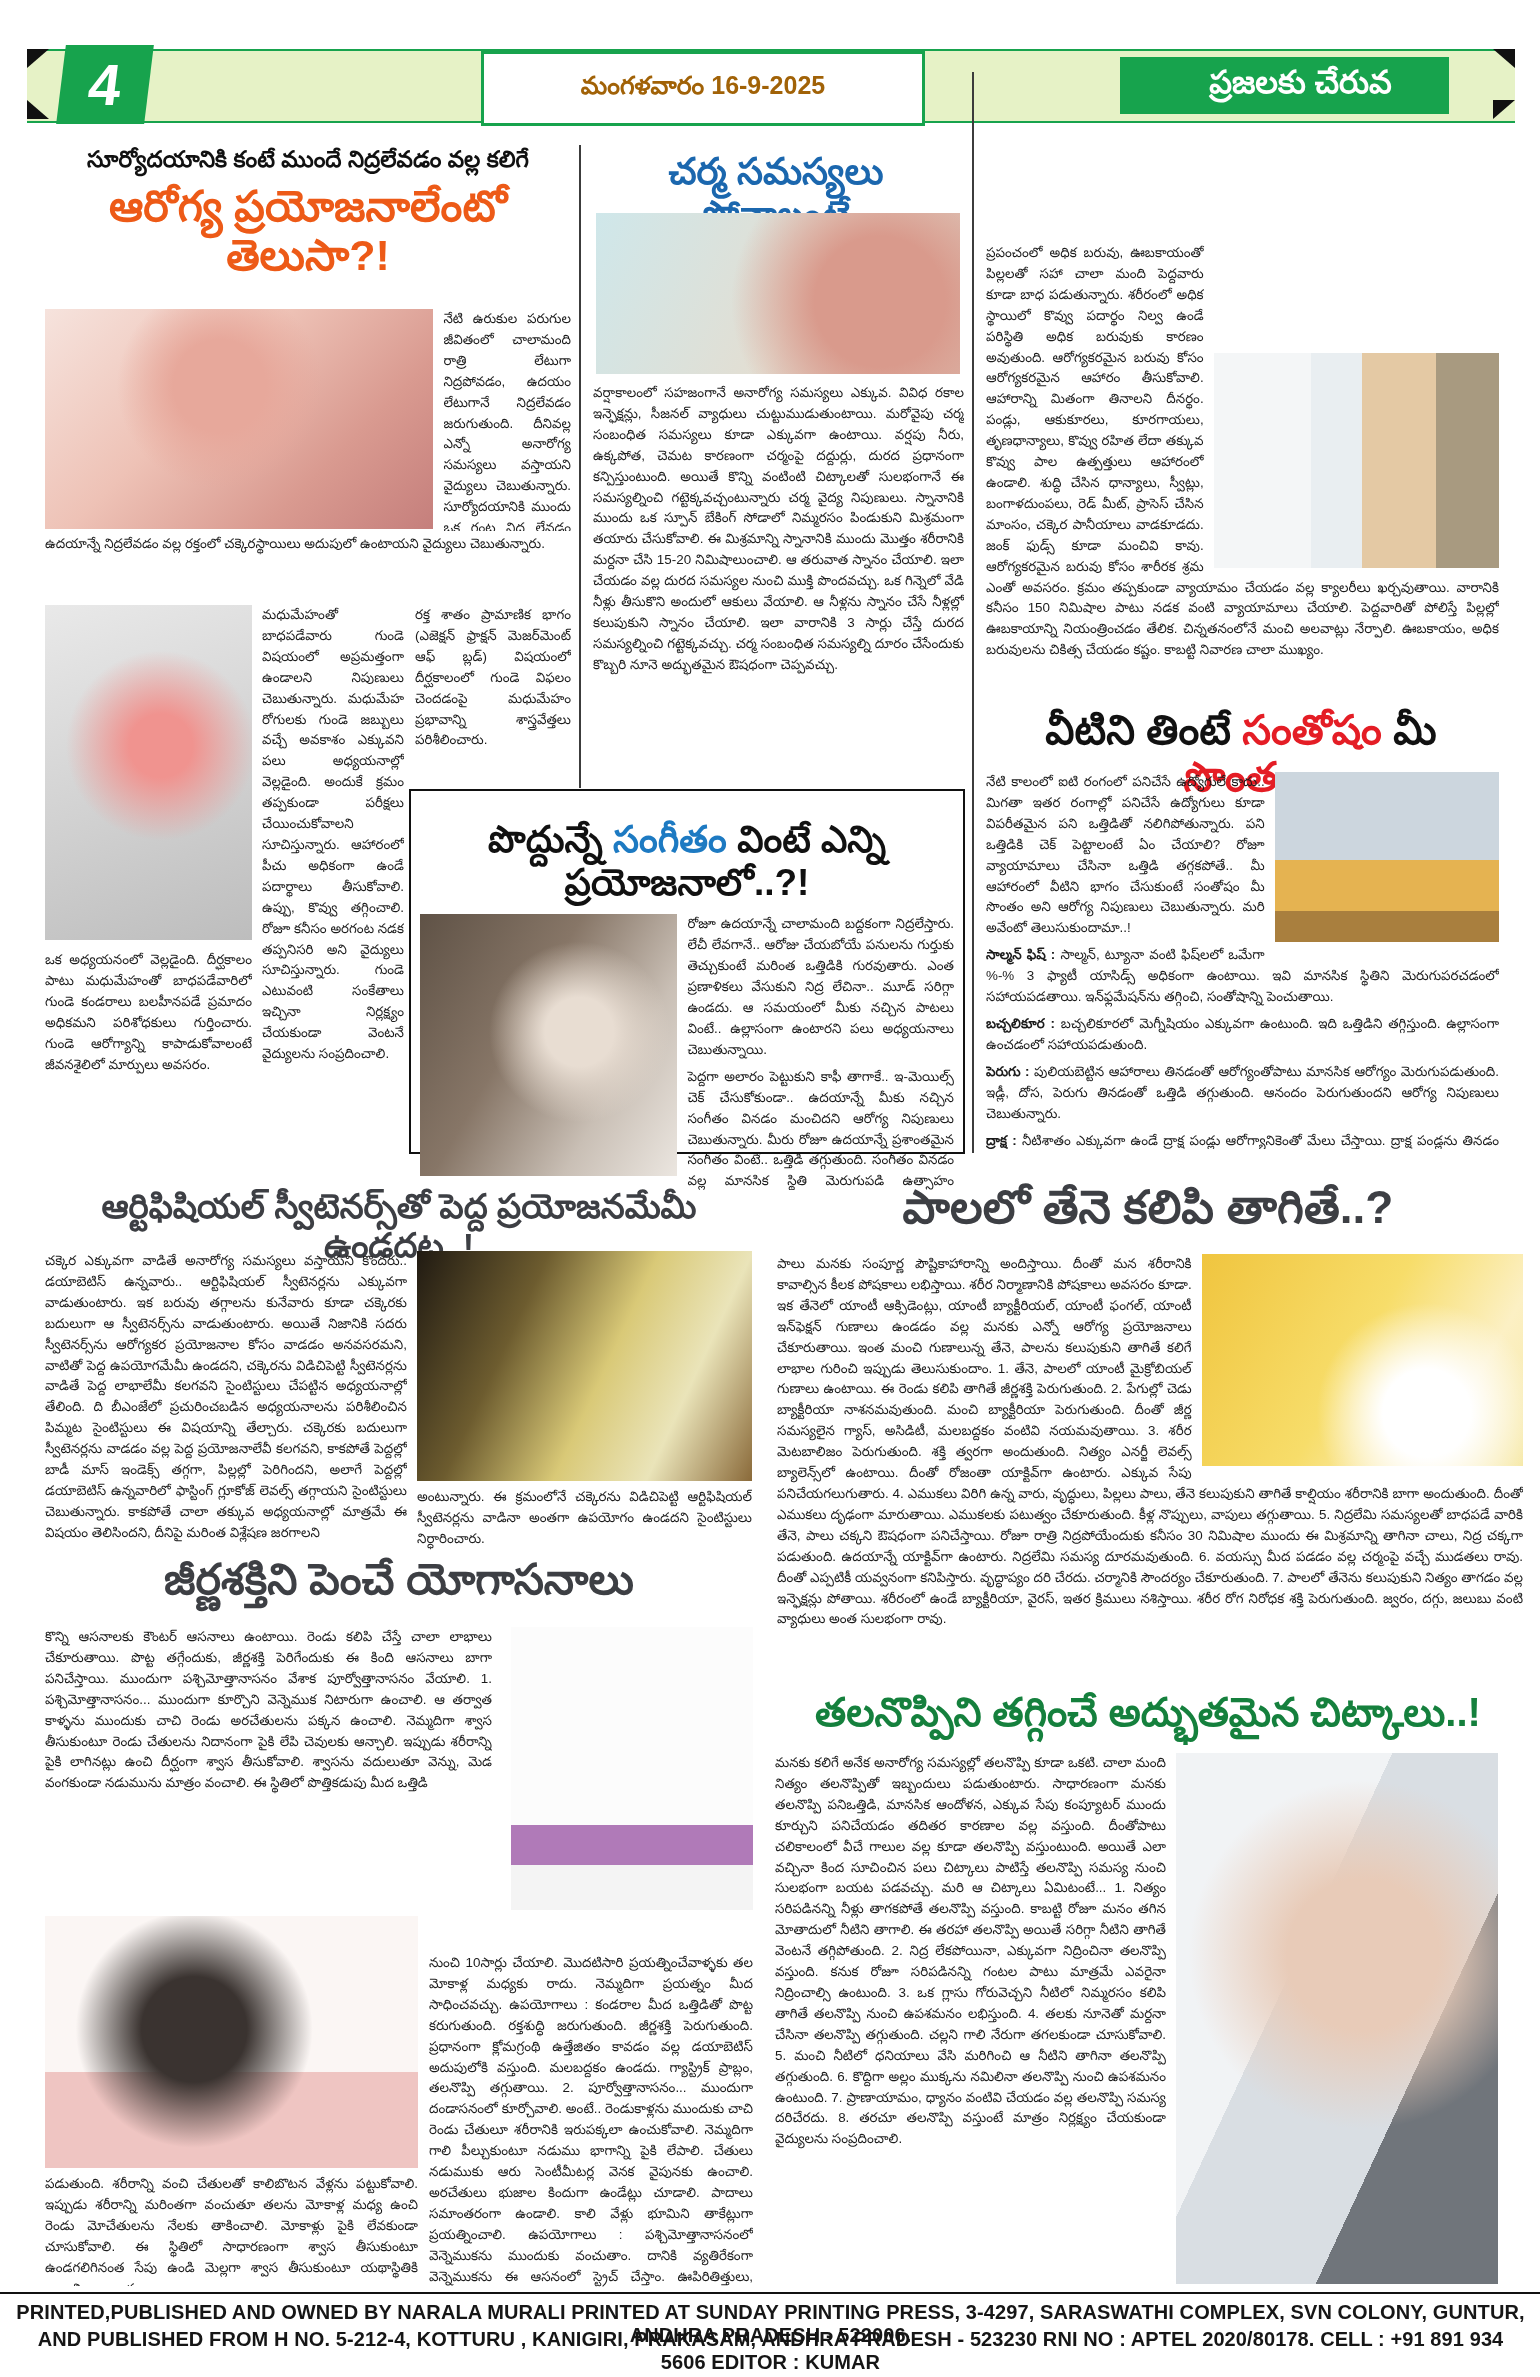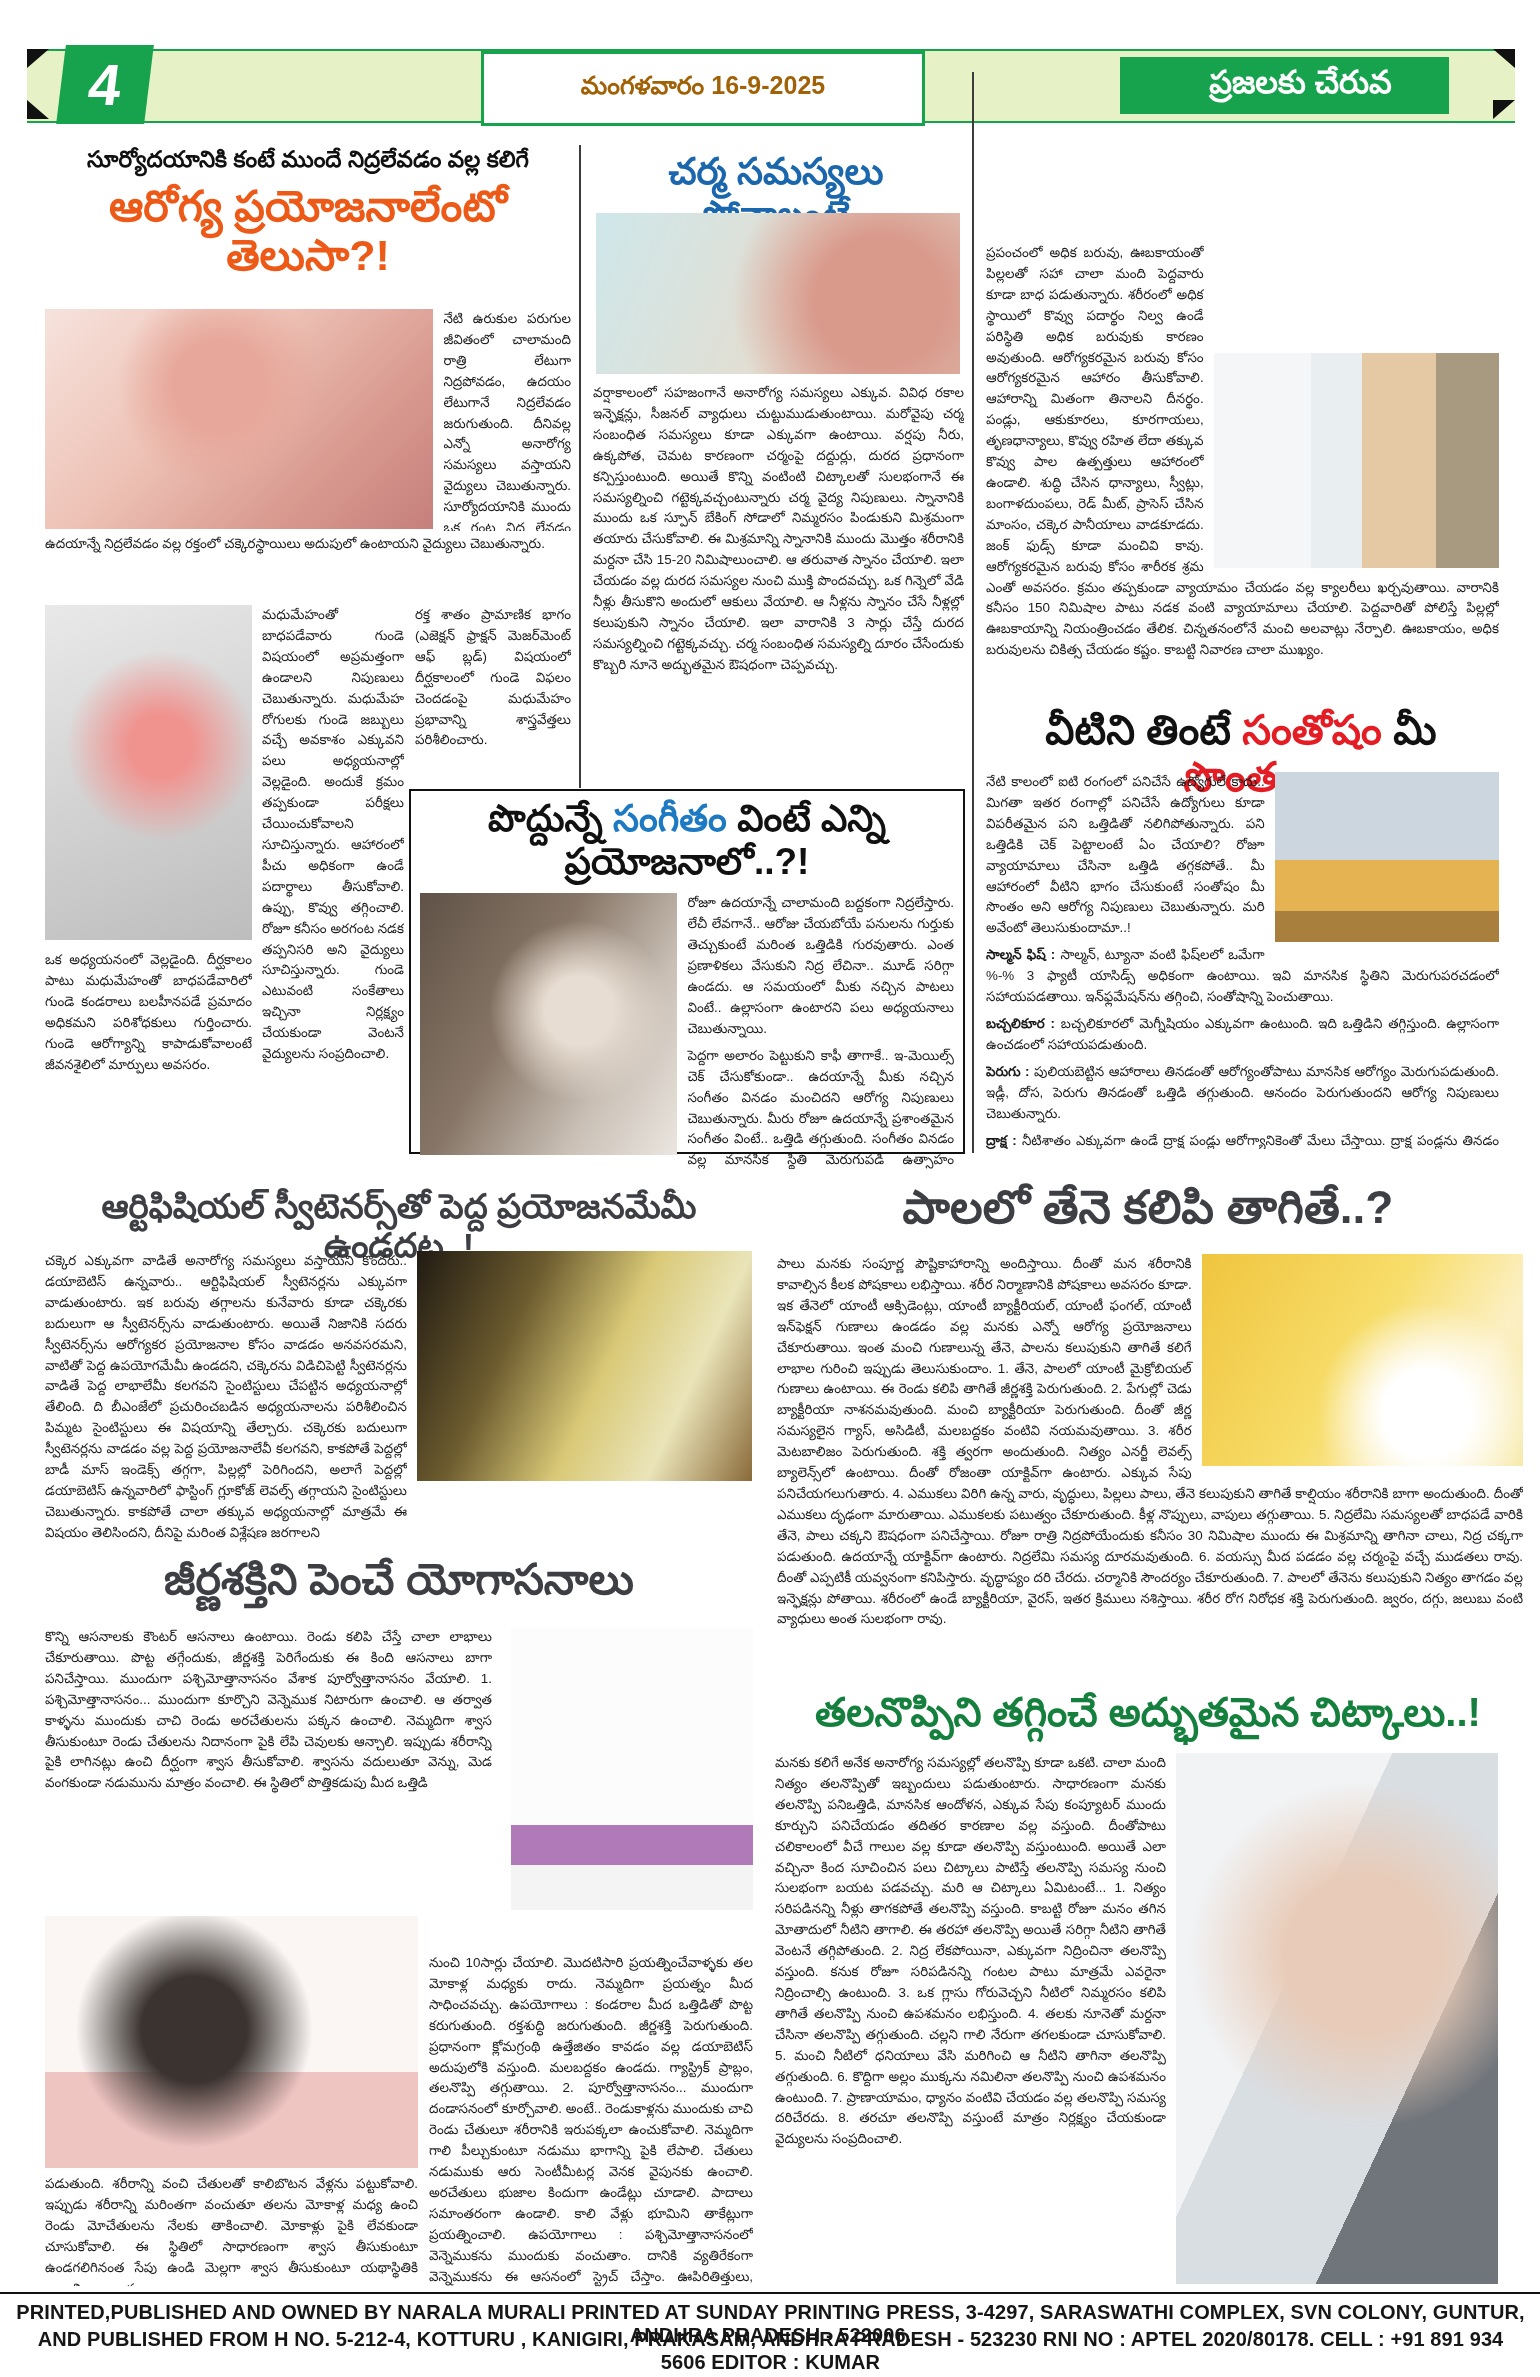--- a/index.html
+++ b/index.html
@@ -83,21 +83,21 @@
     <p class="p">ఒక అధ్యయనంలో వెల్లడైంది. దీర్ఘకాలం పాటు మధుమేహంతో బాధపడేవారిలో గుండె కండరాలు బలహీనపడే ప్రమాదం అధికమని పరిశోధకులు గుర్తించారు. గుండె ఆరోగ్యాన్ని కాపాడుకోవాలంటే జీవనశైలిలో మార్పులు అవసరం.</p>
   </div>
 
   <div class="abs hd" style="left:589px;top:151px;width:374px;font-size:37px;color:#1b67ae;">చర్మ సమస్యలు పోవాలంటే</div>
   <div class="abs photo ph-rash" style="left:596px;top:213px;width:364px;height:161px;"></div>
   <div class="abs txt" style="left:593px;top:383px;width:371px;height:394px;">
     <p class="p">వర్షాకాలంలో సహజంగానే అనారోగ్య సమస్యలు ఎక్కువ. వివిధ రకాల ఇన్ఫెక్షన్లు, సీజనల్ వ్యాధులు చుట్టుముడుతుంటాయి. మరోవైపు చర్మ సంబంధిత సమస్యలు కూడా ఎక్కువగా ఉంటాయి. వర్షపు నీరు, ఉక్కపోత, చెమట కారణంగా చర్మంపై దద్దుర్లు, దురద ప్రధానంగా కన్పిస్తుంటుంది. అయితే కొన్ని వంటింటి చిట్కాలతో సులభంగానే ఈ సమస్యల్నించి గట్టెక్కవచ్చంటున్నారు చర్మ వైద్య నిపుణులు. స్నానానికి ముందు ఒక స్పూన్ బేకింగ్ సోడాలో నిమ్మరసం పిండుకుని మిశ్రమంగా తయారు చేసుకోవాలి. ఈ మిశ్రమాన్ని స్నానానికి ముందు మొత్తం శరీరానికి మర్దనా చేసి 15-20 నిమిషాలుంచాలి. ఆ తరువాత స్నానం చేయాలి. ఇలా చేయడం వల్ల దురద సమస్యల నుంచి ముక్తి పొందవచ్చు. ఒక గిన్నెలో వేడి నీళ్లు తీసుకొని అందులో ఆకులు వేయాలి. ఆ నీళ్లను స్నానం చేసే నీళ్లల్లో కలుపుకుని స్నానం చేయాలి. ఇలా వారానికి 3 సార్లు చేస్తే దురద సమస్యల్నించి గట్టెక్కవచ్చు. చర్మ సంబంధిత సమస్యల్ని దూరం చేసేందుకు కొబ్బరి నూనె అద్భుతమైన ఔషధంగా చెప్పవచ్చు.</p>
   </div>
 
   <div class="abs box" style="left:409px;top:789px;width:552px;height:361px;">
-    <div class="hd" style="margin-top:7px;font-size:37px;">
+    <div class="hd" style="margin-top:28px;font-size:37px;">
       <span style="color:#111;">పొద్దున్నే </span><span style="color:#1d7ac2;">సంగీతం</span><span style="color:#111;"> వింటే ఎన్ని ప్రయోజనాలో..?!</span>
     </div>
     <div class="txt" style="margin:10.4px 9px 0 9px;height:276px;">
       <div class="photo ph-music floatL" style="width:257px;height:262px;"></div>
       <p class="p">రోజూ ఉదయాన్నే చాలామంది బద్దకంగా నిద్రలేస్తారు. లేచీ లేవగానే.. ఆరోజు చేయబోయే పనులను గుర్తుకు తెచ్చుకుంటే మరింత ఒత్తిడికి గురవుతారు. ఎంత ప్రణాళికలు వేసుకుని నిద్ర లేచినా.. మూడ్ సరిగ్గా ఉండదు. ఆ సమయంలో మీకు నచ్చిన పాటలు వింటే.. ఉల్లాసంగా ఉంటారని పలు అధ్యయనాలు చెబుతున్నాయి.</p>
       <p class="p">పెద్దగా అలారం పెట్టుకుని కాఫీ తాగాకే.. ఇ-మెయిల్స్ చెక్ చేసుకోకుండా.. ఉదయాన్నే మీకు నచ్చిన సంగీతం వినడం మంచిదని ఆరోగ్య నిపుణులు చెబుతున్నారు. మీరు రోజూ ఉదయాన్నే ప్రశాంతమైన సంగీతం వింటే.. ఒత్తిడి తగ్గుతుంది. సంగీతం వినడం వల్ల మానసిక స్థితి మెరుగుపడి ఉత్సాహం పెరుగుతుంది. పొద్దున్నే సంగీతం వింటే.. ఒత్తిడి తగ్గి, రోజంతా హుషారుగా పనిచేయగలుగుతారని నిపుణులు చెబుతున్నారు.</p>
     </div>
   </div>
 
   <div class="abs txt" style="left:986px;top:243px;width:513px;height:456px;">
@@ -116,20 +116,23 @@
     <p class="p"><span class="lbl">పెరుగు :</span><span> పులియబెట్టిన ఆహారాలు తినడంతో ఆరోగ్యంతోపాటు మానసిక ఆరోగ్యం మెరుగుపడుతుంది. ఇడ్లీ, దోస, పెరుగు తినడంతో ఒత్తిడి తగ్గుతుంది. ఆనందం పెరుగుతుందని ఆరోగ్య నిపుణులు చెబుతున్నారు.</span></p>
     <p class="p"><span class="lbl">ద్రాక్ష :</span><span> నీటిశాతం ఎక్కువగా ఉండే ద్రాక్ష పండ్లు ఆరోగ్యానికెంతో మేలు చేస్తాయి. ద్రాక్ష పండ్లను తినడం వల్ల మీరు ఒత్తిడికి గురికాకుండా ఉంటారు.</span></p>
 
   </div>
 
   <div class="abs hd" style="left:45px;top:1187px;width:708px;font-size:34px;color:#3d3f44;">ఆర్టిఫిషియల్ స్వీటెనర్స్‌తో పెద్ద ప్రయోజనమేమీ ఉండదట..!</div>
   <div class="abs txt" style="left:45px;top:1251px;width:362px;height:297px;">
     <p class="p">చక్కెర ఎక్కువగా వాడితే అనారోగ్య సమస్యలు వస్తాయని కొందరు.. డయాబెటిస్ ఉన్నవారు.. ఆర్టిఫిషియల్ స్వీటెనర్లను ఎక్కువగా వాడుతుంటారు. ఇక బరువు తగ్గాలను కునేవారు కూడా చక్కెరకు బదులుగా ఆ స్వీటెనర్స్‌ను వాడుతుంటారు. అయితే నిజానికి సదరు స్వీటెనర్స్‌ను ఆరోగ్యకర ప్రయోజనాల కోసం వాడడం అనవసరమని, వాటితో పెద్ద ఉపయోగమేమీ ఉండదని, చక్కెరను విడిచిపెట్టి స్వీటెనర్లను వాడితే పెద్ద లాభాలేమీ కలగవని సైంటిస్టులు చేపట్టిన అధ్యయనాల్లో తేలింది. ది బీఎంజేలో ప్రచురించబడిన అధ్యయనాలను పరిశీలించిన పిమ్మట సైంటిస్టులు ఈ విషయాన్ని తేల్చారు. చక్కెరకు బదులుగా స్వీటెనర్లను వాడడం వల్ల పెద్ద ప్రయోజనాలేవీ కలగవని, కాకపోతే పెద్దల్లో బాడీ మాస్ ఇండెక్స్ తగ్గగా, పిల్లల్లో పెరిగిందని, అలాగే పెద్దల్లో డయాబెటిస్ ఉన్నవారిలో ఫాస్టింగ్ గ్లూకోజ్ లెవల్స్ తగ్గాయని సైంటిస్టులు చెబుతున్నారు. కాకపోతే చాలా తక్కువ అధ్యయనాల్లో మాత్రమే ఈ విషయం తెలిసిందని, దీనిపై మరింత విశ్లేషణ జరగాలని</p>
   </div>
   <div class="abs photo ph-sweets" style="left:417px;top:1251px;width:335px;height:230px;"></div>
+  <div class="abs txt" style="left:417px;top:1487px;width:335px;height:63px;">
+    <p class="p">అంటున్నారు. ఈ క్రమంలోనే చక్కెరను విడిచిపెట్టి ఆర్టిఫిషియల్ స్వీటెనర్లను వాడినా అంతగా ఉపయోగం ఉండదని సైంటిస్టులు నిర్ధారించారు.</p>
+  </div>
 
   <div class="abs hd" style="left:775px;top:1181px;width:746px;font-size:46px;color:#3d3f44;">పాలలో తేనె కలిపి తాగితే..?</div>
   <div class="abs txt" style="left:777px;top:1254px;width:746px;height:412px;">
     <div class="photo ph-honey floatR" style="width:321px;height:212px;"></div>
     <p class="p">పాలు మనకు సంపూర్ణ పౌష్టికాహారాన్ని అందిస్తాయి. దీంతో మన శరీరానికి కావాల్సిన కీలక పోషకాలు లభిస్తాయి. శరీర నిర్మాణానికి పోషకాలు అవసరం కూడా. ఇక తేనెలో యాంటీ ఆక్సిడెంట్లు, యాంటీ బ్యాక్టీరియల్, యాంటీ ఫంగల్, యాంటీ ఇన్‌ఫెక్షన్ గుణాలు ఉండడం వల్ల మనకు ఎన్నో ఆరోగ్య ప్రయోజనాలు చేకూరుతాయి. ఇంత మంచి గుణాలున్న తేనె, పాలను కలుపుకుని తాగితే కలిగే లాభాల గురించి ఇప్పుడు తెలుసుకుందాం. 1. తేనె, పాలలో యాంటీ మైక్రోబియల్ గుణాలు ఉంటాయి. ఈ రెండు కలిపి తాగితే జీర్ణశక్తి పెరుగుతుంది. 2. పేగుల్లో చెడు బ్యాక్టీరియా నాశనమవుతుంది. మంచి బ్యాక్టీరియా పెరుగుతుంది. దీంతో జీర్ణ సమస్యలైన గ్యాస్, అసిడిటీ, మలబద్దకం వంటివి నయమవుతాయి. 3. శరీర మెటబాలిజం పెరుగుతుంది. శక్తి త్వరగా అందుతుంది. నిత్యం ఎనర్జీ లెవల్స్ బ్యాలెన్స్‌లో ఉంటాయి. దీంతో రోజంతా యాక్టివ్‌గా ఉంటారు. ఎక్కువ సేపు పనిచేయగలుగుతారు. 4. ఎముకలు విరిగి ఉన్న వారు, వృద్ధులు, పిల్లలు పాలు, తేనె కలుపుకుని తాగితే కాల్షియం శరీరానికి బాగా అందుతుంది. దీంతో ఎముకలు దృఢంగా మారుతాయి. ఎముకలకు పటుత్వం చేకూరుతుంది. కీళ్ల నొప్పులు, వాపులు తగ్గుతాయి. 5. నిద్రలేమి సమస్యలతో బాధపడే వారికి తేనె, పాలు చక్కని ఔషధంగా పనిచేస్తాయి. రోజూ రాత్రి నిద్రపోయేందుకు కనీసం 30 నిమిషాల ముందు ఈ మిశ్రమాన్ని తాగినా చాలు, నిద్ర చక్కగా పడుతుంది. ఉదయాన్నే యాక్టివ్‌గా ఉంటారు. నిద్రలేమి సమస్య దూరమవుతుంది. 6. వయస్సు మీద పడడం వల్ల చర్మంపై వచ్చే ముడతలు రావు. దీంతో ఎప్పటికీ యవ్వనంగా కనిపిస్తారు. వృద్ధాప్యం దరి చేరదు. చర్మానికి సౌందర్యం చేకూరుతుంది. 7. పాలలో తేనెను కలుపుకుని నిత్యం తాగడం వల్ల ఇన్ఫెక్షన్లు పోతాయి. శరీరంలో ఉండే బ్యాక్టీరియా, వైరస్, ఇతర క్రిములు నశిస్తాయి. శరీర రోగ నిరోధక శక్తి పెరుగుతుంది. జ్వరం, దగ్గు, జలుబు వంటి వ్యాధులు అంత సులభంగా రావు.</p>
   </div>
 
   <div class="abs hd" style="left:45px;top:1555px;width:708px;font-size:43px;color:#3d3f44;">జీర్ణశక్తిని పెంచే యోగాసనాలు</div>
   <div class="abs txt" style="left:45px;top:1627px;width:447px;height:282px;">
     <p class="p">కొన్ని ఆసనాలకు కౌంటర్ ఆసనాలు ఉంటాయి. రెండు కలిపి చేస్తే చాలా లాభాలు చేకూరుతాయి. పొట్ట తగ్గేందుకు, జీర్ణశక్తి పెరిగేందుకు ఈ కింది ఆసనాలు బాగా పనిచేస్తాయి. ముందుగా పశ్చిమోత్తానాసనం వేశాక పూర్వోత్తానాసనం వేయాలి. 1. పశ్చిమోత్తానాసనం... ముందుగా కూర్చొని వెన్నెముక నిటారుగా ఉంచాలి. ఆ తర్వాత కాళ్ళను ముందుకు చాచి రెండు అరచేతులను పక్కన ఉంచాలి. నెమ్మదిగా శ్వాస తీసుకుంటూ రెండు చేతులను నిదానంగా పైకి లేపి చెవులకు ఆన్చాలి. ఇప్పుడు శరీరాన్ని పైకి లాగినట్లు ఉంచి దీర్ఘంగా శ్వాస తీసుకోవాలి. శ్వాసను వదులుతూ వెన్ను, మెడ వంగకుండా నడుమును మాత్రం వంచాలి. ఈ స్థితిలో పొత్తికడుపు మీద ఒత్తిడి</p>

